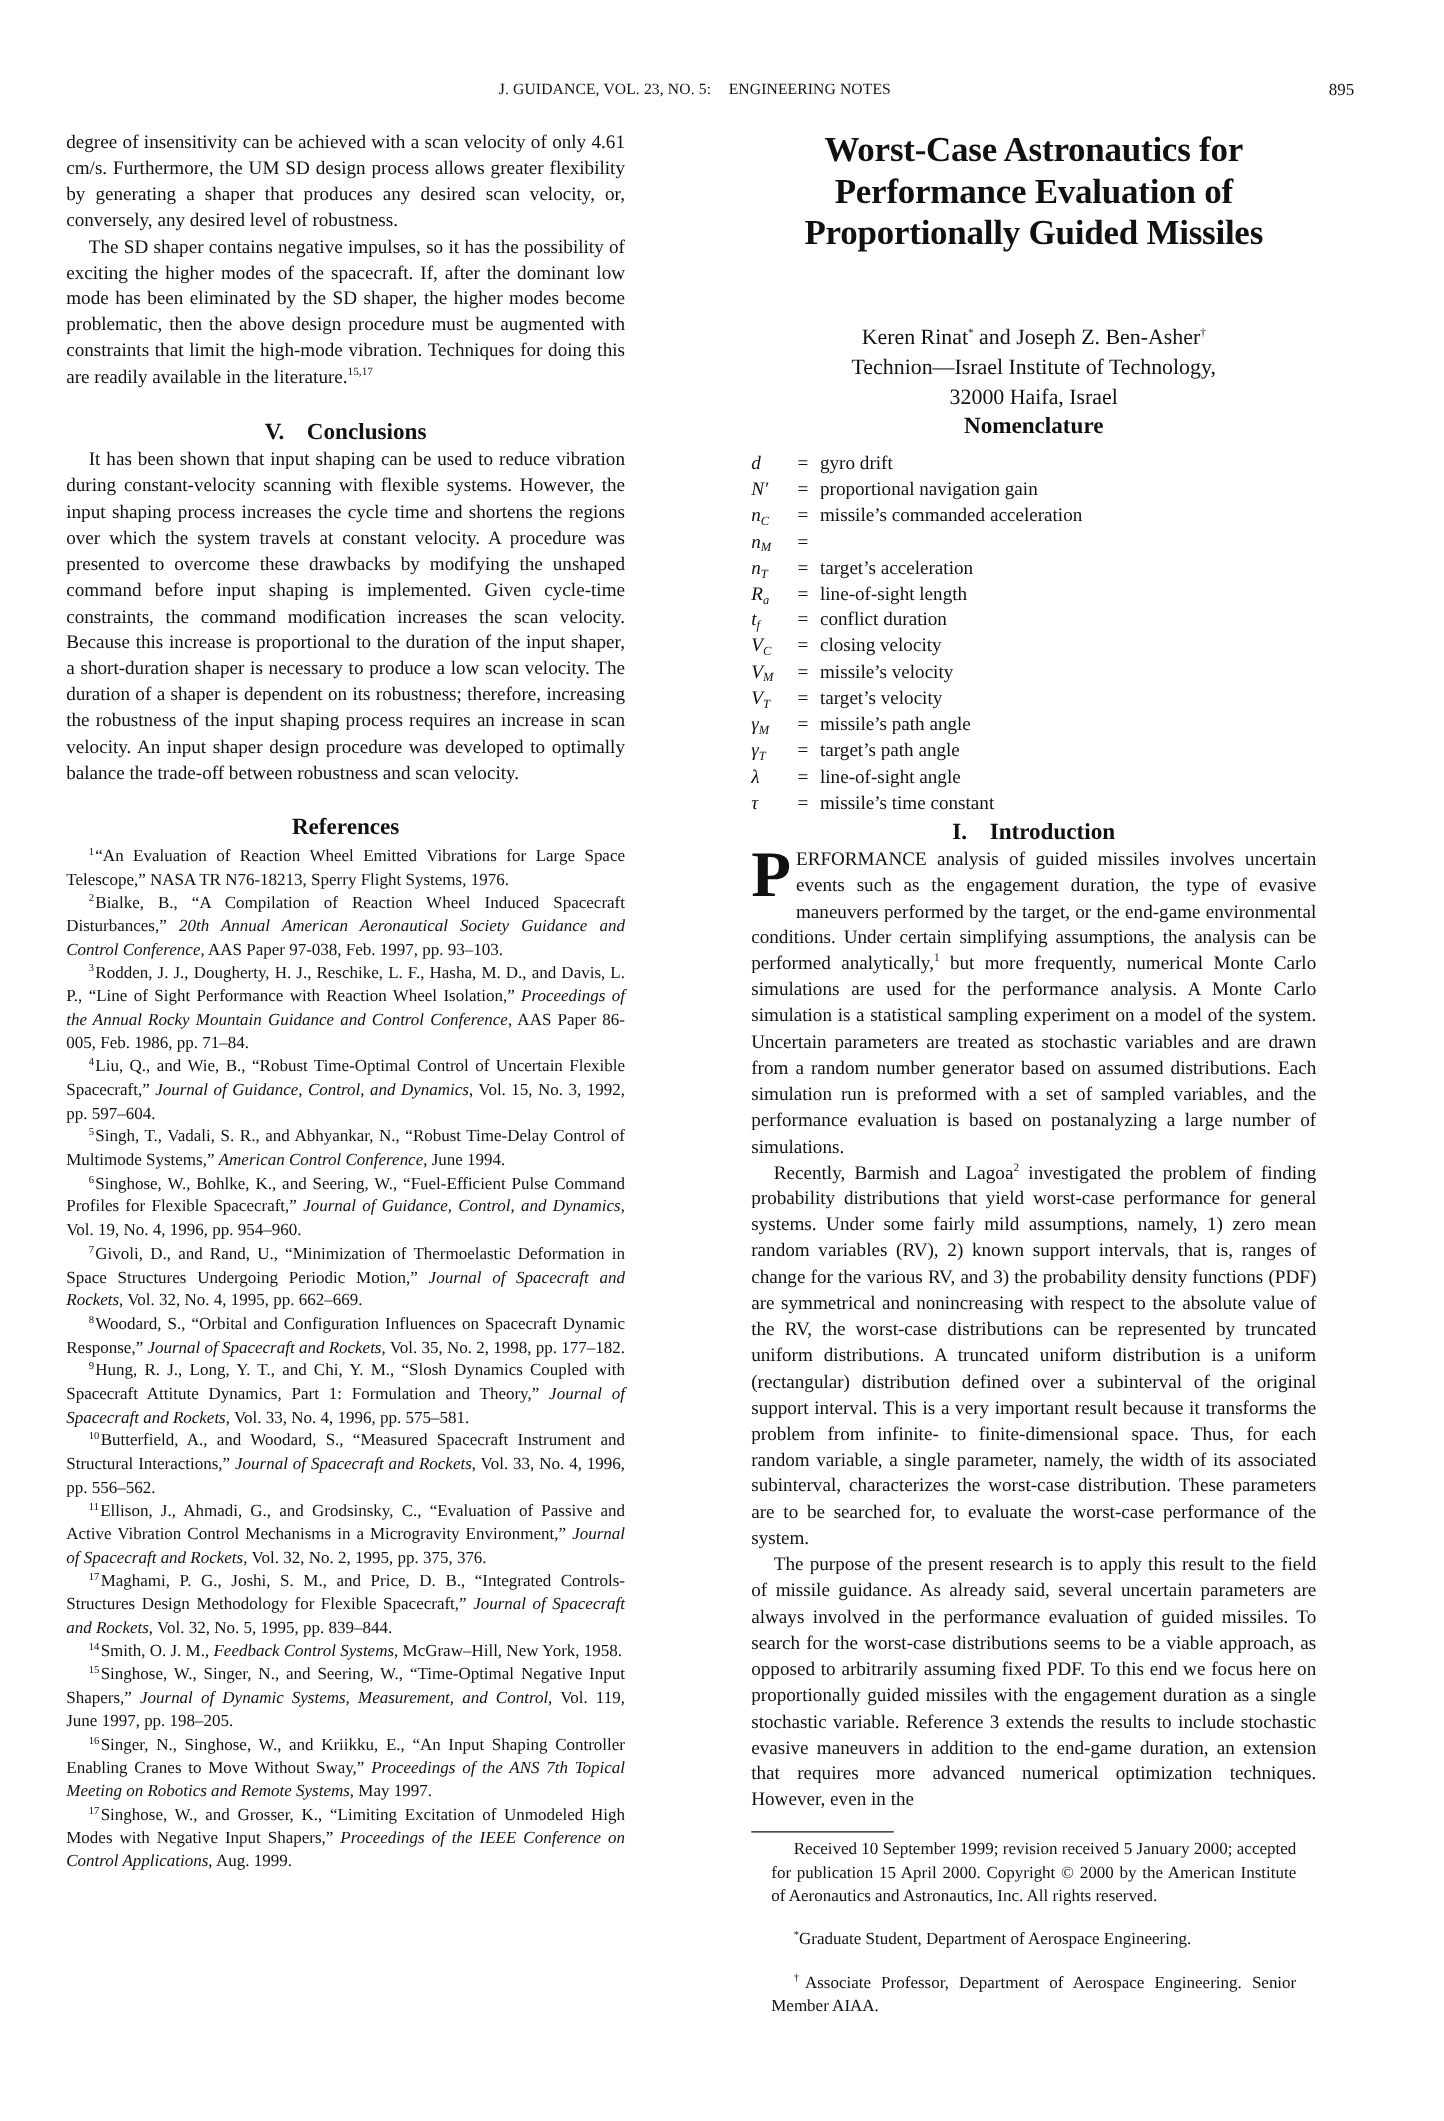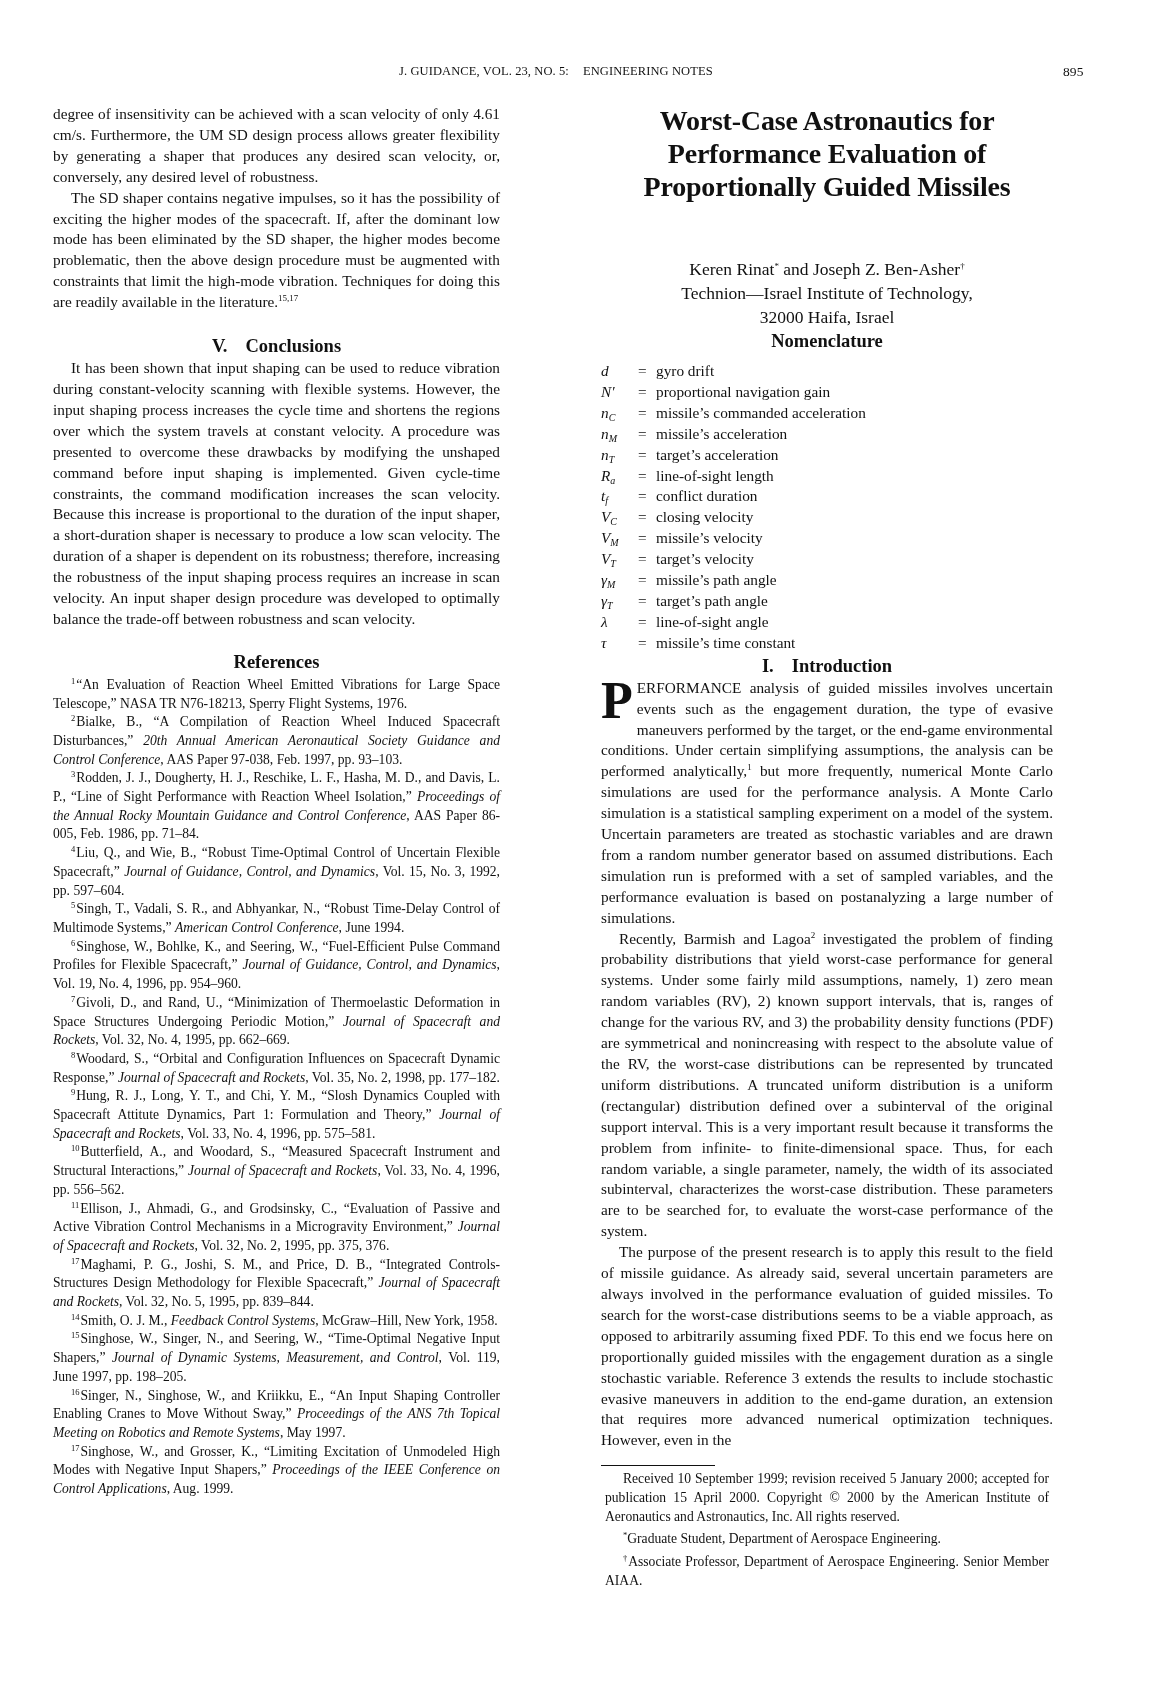--- a/index.html
+++ b/index.html
@@ -52,21 +52,21 @@
   .nomen-def { flex: 1; }
 
   .intro-title { margin-top: 14px; }
   .dropcap-para { position: relative; }
   .dropcap {
     float: left; font-size: 52px; line-height: 40px; font-weight: bold;
     margin: 3px 4px 0 0; height: 40px;
   }
 
   .footnote-rule { width: 114px; height: 0; border-top: 1.6px solid #111; margin-top: 14px; }
-  .footnote { font-size: 13.6px; line-height: 18.7px; text-align: justify; text-indent: 18px; margin: 4px; }
+  .footnote { font-size: 13.6px; line-height: 18.7px; text-align: justify; text-indent: 18px; margin: 16px; }
   .footnote:first-of-type { margin-top: 4px; }
   .footnote sup { font-size: 8.5px; vertical-align: 5px; }
 </style>
 </head>
 <body>
 
 <div class="running-head">
   <span class="rh-text"><span>J. GUIDANCE, VOL. 23, NO. 5:</span><span class="gap"></span><span>ENGINEERING NOTES</span></span>
   <span class="page-num">895</span>
 </div>
@@ -126,21 +126,20 @@
         <span class="nomen-def">proportional navigation gain</span>
       </div>
       <div class="nomen-row">
         <span class="nomen-sym"><span>n</span><sub>C</sub></span>
         <span class="nomen-eq">=</span>
         <span class="nomen-def">missile’s commanded acceleration</span>
       </div>
       <div class="nomen-row">
         <span class="nomen-sym"><span>n</span><sub>M</sub></span>
         <span class="nomen-eq">=</span>
-        <span class="nomen-def">missile’s acceleration</span>
       </div>
       <div class="nomen-row">
         <span class="nomen-sym"><span>n</span><sub>T</sub></span>
         <span class="nomen-eq">=</span>
         <span class="nomen-def">target’s acceleration</span>
       </div>
       <div class="nomen-row">
         <span class="nomen-sym"><span>R</span><sub>a</sub></span>
         <span class="nomen-eq">=</span>
         <span class="nomen-def">line-of-sight length</span>

